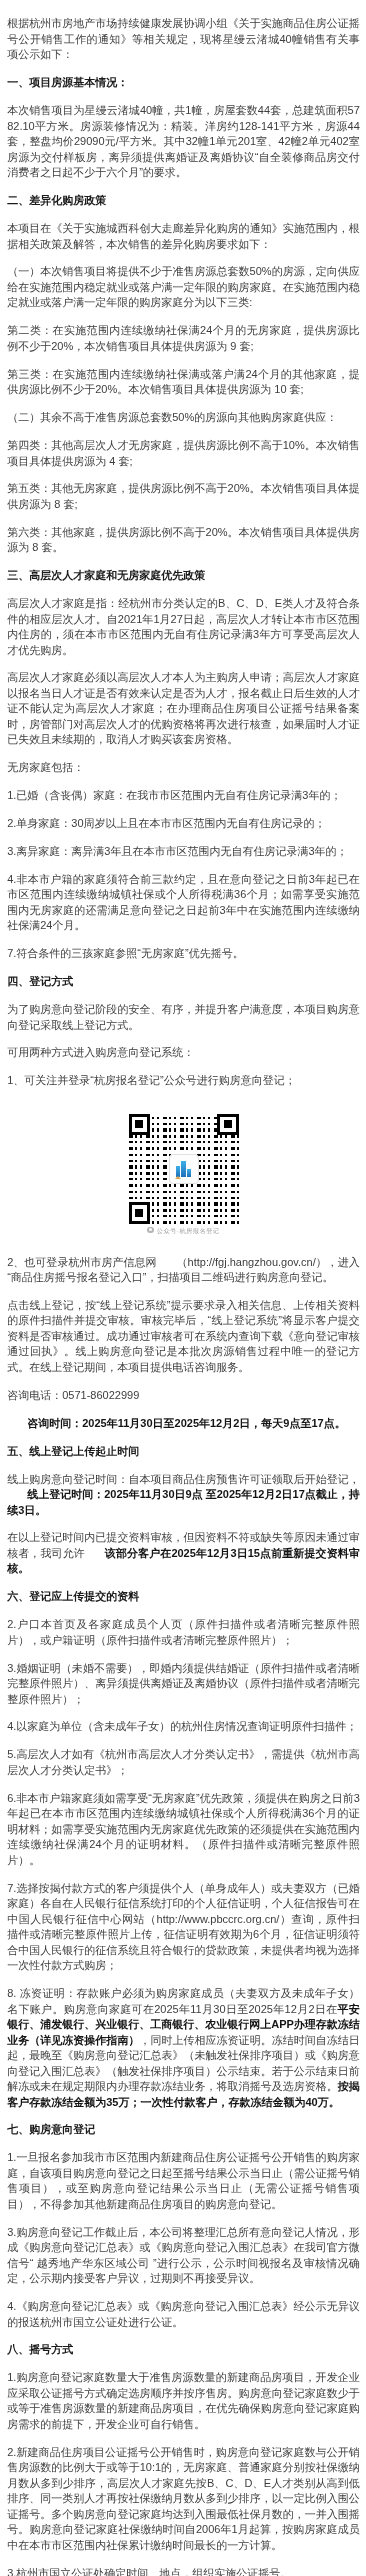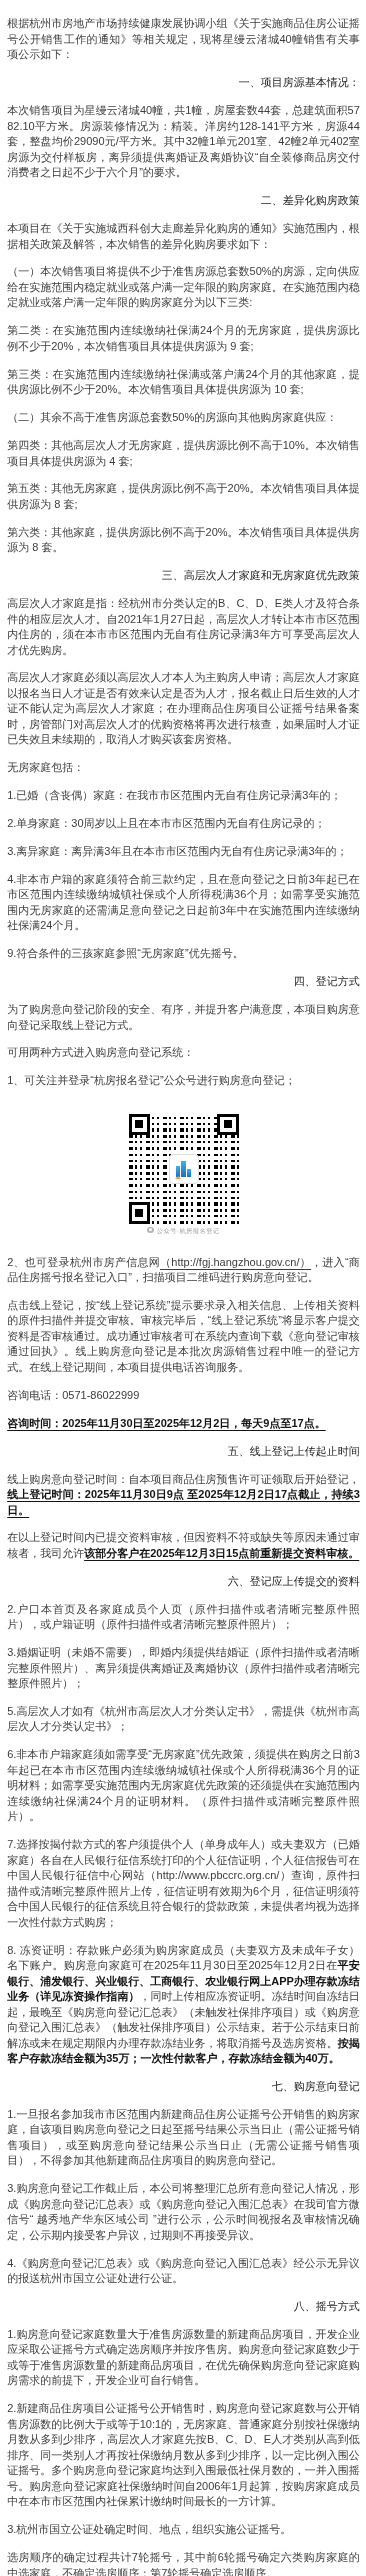--- a/index.html
+++ b/index.html
@@ -3,23 +3,23 @@
 <meta charset="utf-8">
 <title>星缦云渚城40幢销售公示</title>
 <style>
   html,body{margin:0;padding:0;background:#ffffff;}
   body{font-family:"Liberation Sans","DejaVu Sans",sans-serif;color:#3d3d3d;
        -webkit-font-smoothing:antialiased;}
   .page{width:367px;min-height:3190px;margin:0 auto;box-sizing:border-box;
         padding:4.1px 7.2px 20.6px 7.2px;background:#fff;}
   p,h2{font-size:11px;line-height:15.5px;margin:12.4px 0;font-weight:400;
        text-align:justify;word-break:break-all;}
-  h2{font-weight:400;color:#1b1b1b;text-align:right;}
+  h2{font-weight:700;color:#1b1b1b;text-align:left;}
   .b{font-weight:700;color:#141414;margin-top:33px;}
-  .u{text-decoration:underline;text-underline-offset:2.6px;text-decoration-thickness:1px;}
+  .u{text-underline-offset:2.6px;text-decoration-thickness:1px;padding-left:20px;}
 
   
   .qr-wrap{margin:17.5px 0 15.5px 0;text-align:center;}
   .qr-box{display:inline-block;background:#fff;padding:7.2px 7.2px 2.1px 7.2px;}
   .qr{position:relative;width:110px;height:110px;margin:0 auto;
       background:
         repeating-linear-gradient(90deg,#000 0 3.6px,#fff 3.6px 5.7px,#000 5.7px 7.7px,#fff 7.7px 11.3px,#000 11.3px 13px,#fff 13px 17px),
         repeating-linear-gradient(0deg,#000 0 3.1px,#fff 3.1px 6.7px,#000 6.7px 8.8px,#fff 8.8px 12.4px,#000 12.4px 15px,#fff 15px 18.5px);
       background-blend-mode:lighten;}
   .finder{position:absolute;width:21.6px;height:21.6px;background:#fff;border:3.6px solid #000;
@@ -63,21 +63,21 @@
       <p class="p"><span>第五类：其他无房家庭，提供房源比例不高于20%。本次销售项目具体提供房源为 8 套;</span></p>
       <p class="p"><span>第六类：其他家庭，提供房源比例不高于20%。本次销售项目具体提供房源为 8 套。</span></p>
       <h2 class="h"><span>三、高层次人才家庭和无房家庭优先政策</span></h2>
       <p class="p"><span>高层次人才家庭是指：经杭州市分类认定的B、C、D、E类人才及符合条件的相应层次人才。自2021年1月27日起，高层次人才转让本市市区范围内住房的，须在本市市区范围内无自有住房记录满3年方可享受高层次人才优先购房。</span></p>
       <p class="p"><span>高层次人才家庭必须以高层次人才本人为主购房人申请；高层次人才家庭以报名当日人才证是否有效来认定是否为人才，报名截止日后生效的人才证不能认定为高层次人才家庭；在办理商品住房项目公证摇号结果备案时，房管部门对高层次人才的优购资格将再次进行核查，如果届时人才证已失效且未续期的，取消人才购买该套房资格。</span></p>
       <p class="p"><span>无房家庭包括：</span></p>
       <p class="p"><span>1.已婚（含丧偶）家庭：在我市市区范围内无自有住房记录满3年的；</span></p>
       <p class="p"><span>2.单身家庭：30周岁以上且在本市市区范围内无自有住房记录的；</span></p>
       <p class="p"><span>3.离异家庭：离异满3年且在本市市区范围内无自有住房记录满3年的；</span></p>
       <p class="p"><span>4.非本市户籍的家庭须符合前三款约定，且在意向登记之日前3年起已在市区范围内连续缴纳城镇社保或个人所得税满36个月；如需享受实施范围内无房家庭的还需满足意向登记之日起前3年中在实施范围内连续缴纳社保满24个月。</span></p>
-      <p class="p"><span>9.符合条件的三孩家庭参照“无房家庭”优先摇号。</span></p>
+      <p class="p"><span>7.符合条件的三孩家庭参照“无房家庭”优先摇号。</span></p>
       <h2 class="h"><span>四、登记方式</span></h2>
       <p class="p"><span>为了购房意向登记阶段的安全、有序，并提升客户满意度，本项目购房意向登记采取线上登记方式。</span></p>
       <p class="p"><span>可用两种方式进入购房意向登记系统：</span></p>
       <p class="p"><span>1、可关注并登录“杭房报名登记”公众号进行购房意向登记；</span></p>
       <figure class="qr-wrap"><div class="qr-box"><div class="qr">
             <div class="finder tl"></div>
             <div class="finder tr"></div>
             <div class="finder bl"></div>
             <div class="qr-logo">
               <span class="roof"></span>
@@ -89,20 +89,21 @@
       <p class="p"><span>2、也可登录杭州市房产信息网</span><span class="u">（http://fgj.hangzhou.gov.cn/）</span><span>，进入“商品住房摇号报名登记入口”，扫描项目二维码进行购房意向登记。</span></p>
       <p class="p"><span>点击线上登记，按“线上登记系统”提示要求录入相关信息、上传相关资料的原件扫描件并提交审核。审核完毕后，“线上登记系统”将显示客户提交资料是否审核通过。成功通过审核者可在系统内查询下载《意向登记审核通过回执》。线上购房意向登记是本批次房源销售过程中唯一的登记方式。在线上登记期间，本项目提供电话咨询服务。</span></p>
       <p class="p"><span>咨询电话：0571-86022999</span></p>
       <p class="p"><span class="b u">咨询时间：2025年11月30日至2025年12月2日，每天9点至17点。</span></p>
       <h2 class="h"><span>五、线上登记上传起止时间</span></h2>
       <p class="p"><span>线上购房意向登记时间：自本项目商品住房预售许可证领取后开始登记，</span><span class="b u">线上登记时间：2025年11月30日9点 至2025年12月2日17点截止，持续3日。</span></p>
       <p class="p"><span>在以上登记时间内已提交资料审核，但因资料不符或缺失等原因未通过审核者，我司允许</span><span class="b u">该部分客户在2025年12月3日15点前重新提交资料审核。</span></p>
       <h2 class="h"><span>六、登记应上传提交的资料</span></h2>
       <p class="p"><span>2.户口本首页及各家庭成员个人页（原件扫描件或者清晰完整原件照片），或户籍证明（原件扫描件或者清晰完整原件照片）；</span></p>
       <p class="p"><span>3.婚姻证明（未婚不需要），即婚内须提供结婚证（原件扫描件或者清晰完整原件照片）、离异须提供离婚证及离婚协议（原件扫描件或者清晰完整原件照片）；</span></p>
+      <p class="p"><span>4.以家庭为单位（含未成年子女）的杭州住房情况查询证明原件扫描件；</span></p>
       <p class="p"><span>5.高层次人才如有《杭州市高层次人才分类认定书》，需提供《杭州市高层次人才分类认定书》；</span></p>
       <p class="p"><span>6.非本市户籍家庭须如需享受“无房家庭”优先政策，须提供在购房之日前3年起已在本市市区范围内连续缴纳城镇社保或个人所得税满36个月的证明材料；如需享受实施范围内无房家庭优先政策的还须提供在实施范围内连续缴纳社保满24个月的证明材料。（原件扫描件或清晰完整原件照片）。</span></p>
       <p class="p"><span>7.选择按揭付款方式的客户须提供个人（单身成年人）或夫妻双方（已婚家庭）各自在人民银行征信系统打印的个人征信证明，个人征信报告可在中国人民银行征信中心网站（http://www.pbccrc.org.cn/）查询，原件扫描件或清晰完整原件照片上传，征信证明有效期为6个月，征信证明须符合中国人民银行的征信系统且符合银行的贷款政策，未提供者均视为选择一次性付款方式购房；</span></p>
       <p class="p"><span>8. 冻资证明：存款账户必须为购房家庭成员（夫妻双方及未成年子女）名下账户。购房意向家庭可在2025年11月30日至2025年12月2日在</span><span class="b">平安银行、浦发银行、兴业银行、工商银行、农业银行网上APP办理存款冻结业务（详见冻资操作指南）</span><span>，同时上传相应冻资证明。冻结时间自冻结日起，最晚至《购房意向登记汇总表》（未触发社保排序项目）或《购房意向登记入围汇总表》（触发社保排序项目）公示结束。若于公示结束日前解冻或未在规定期限内办理存款冻结业务，将取消摇号及选房资格。</span><span class="b">按揭客户存款冻结金额为35万；一次性付款客户，存款冻结金额为40万。</span></p>
       <h2 class="h"><span>七、购房意向登记</span></h2>
       <p class="p"><span>1.一旦报名参加我市市区范围内新建商品住房公证摇号公开销售的购房家庭，自该项目购房意向登记之日起至摇号结果公示当日止（需公证摇号销售项目），或至购房意向登记结果公示当日止（无需公证摇号销售项目），不得参加其他新建商品住房项目的购房意向登记。</span></p>
       <p class="p"><span>3.购房意向登记工作截止后，本公司将整理汇总所有意向登记人情况，形成《购房意向登记汇总表》或《购房意向登记入围汇总表》在我司官方微信号“ 越秀地产华东区域公司 ”进行公示，公示时间视报名及审核情况确定，公示期内接受客户异议，过期则不再接受异议。</span></p>
       <p class="p"><span>4.《购房意向登记汇总表》或《购房意向登记入围汇总表》经公示无异议的报送杭州市国立公证处进行公证。</span></p>
       <h2 class="h"><span>八、摇号方式</span></h2>
       <p class="p"><span>1.购房意向登记家庭数量大于准售房源数量的新建商品房项目，开发企业应采取公证摇号方式确定选房顺序并按序售房。购房意向登记家庭数少于或等于准售房源数量的新建商品房项目，在优先确保购房意向登记家庭购房需求的前提下，开发企业可自行销售。</span></p>

